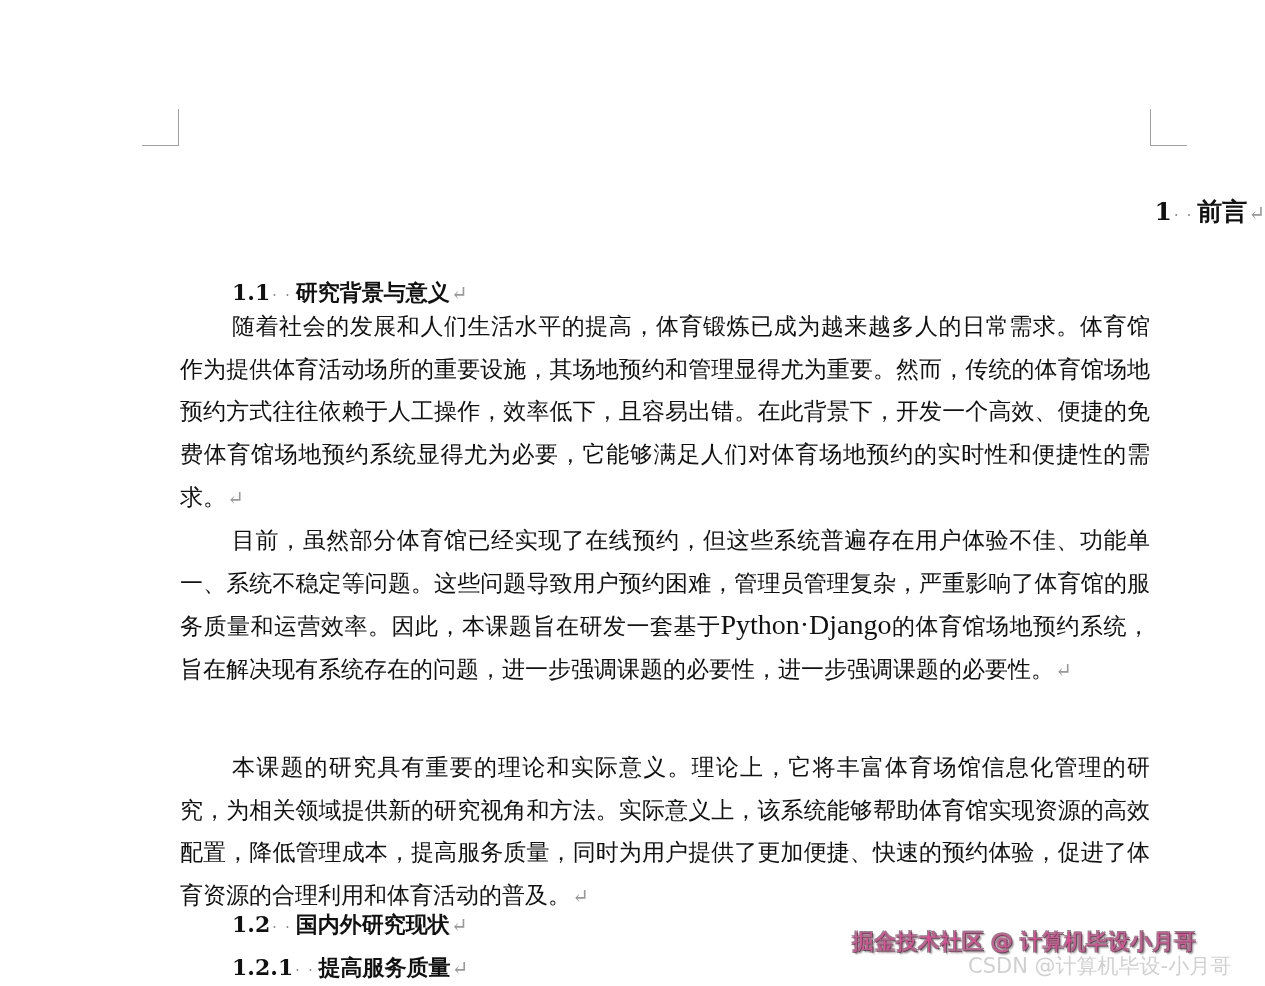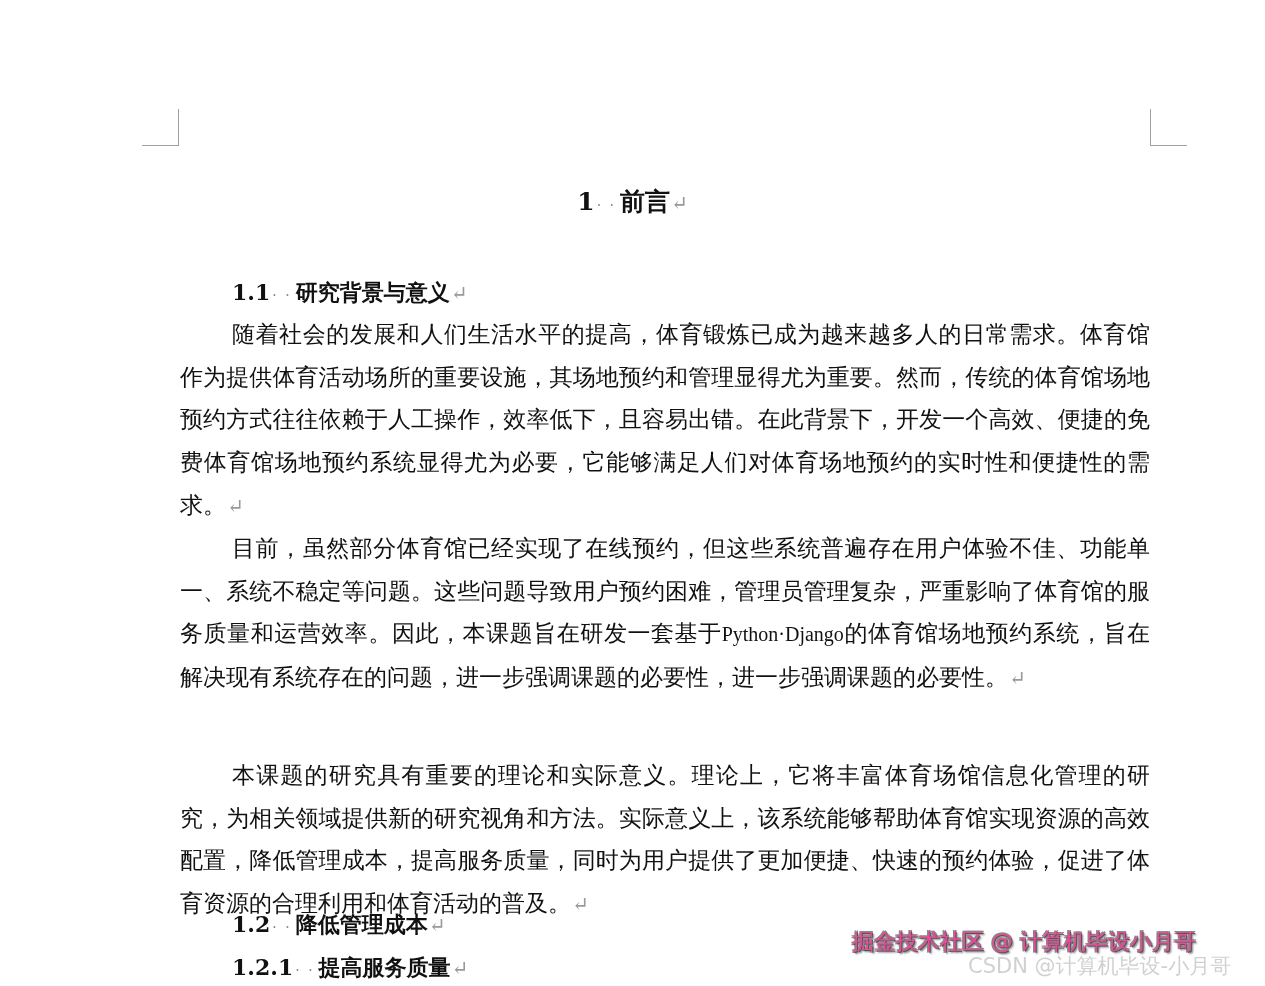--- a/index.html
+++ b/index.html
@@ -1,27 +1,27 @@
 <!DOCTYPE html>
 <html><head>
   <meta charset="utf-8">
   <style>
     html, body { margin: 0; padding: 0; background: #ffffff; }
     body { width: 1265px; height: 986px; position: relative; overflow: hidden; font-family: "DejaVu Serif", "Liberation Serif", serif; color: #111; }
     .corner { position: absolute; border-color: #a0a0a0; border-style: solid; border-width: 0; }
     .corner-tl { left: 142px; top: 109px; width: 36px; height: 36px; border-right-width: 1.5px; border-bottom-width: 1.5px; }
     .corner-tr { left: 1150px; top: 109px; width: 36px; height: 36px; border-left-width: 1.5px; border-bottom-width: 1.5px; }
     .page { position: absolute; left: 180px; top: 180px; width: 970px; }
-    .h1 { position: absolute; left: 0; top: 8px; width: 1070px; text-align: center; font-size: 25px; font-weight: bold; line-height: 28px; }
+    .h1 { position: absolute; left: 0; top: 8px; width: 1070px; text-align: right; font-size: 25px; font-weight: bold; line-height: 48px; }
     .h2 { position: absolute; left: 52px; font-size: 22px; font-weight: bold; line-height: 30px; white-space: nowrap; }
     .dots { color: #888; font-weight: normal; font-size: 14px; letter-spacing: 2px; margin: 0 4px 0 2px; }
     .mark { color: #999; font-weight: normal; font-size: 20px; margin-left: 1px; }
-    .para { position: absolute; left: 0; width: 970px; font-size: 23px; line-height: 42.7px; text-align: justify; text-indent: 52px; margin-top: 8px; }
+    .para { position: absolute; left: 0; width: 970px; font-size: 23px; line-height: 42.7px; text-align: justify; text-indent: 52px; }
     .para .mark { font-size: 20px; }
-    .latin { font-family: "Liberation Serif", "DejaVu Serif", serif; font-size: 20px; }
+    .latin { font-family: "Liberation Serif", "DejaVu Serif", serif; font-size: 28px; }
     .wm1 { position: absolute; left: 852px; top: 927px; font-family: "DejaVu Sans", "Liberation Sans", sans-serif; font-size: 22px; color: #ec4899; text-shadow: 1px 1px 0 #555, -1px -1px 0 #888, 1px -1px 0 #888, -1px 1px 0 #888, 2px 2px 2px #666; white-space: nowrap; }
     .wm2 { position: absolute; left: 968px; top: 952px; font-family: "DejaVu Sans", "Liberation Sans", sans-serif; font-size: 21px; color: rgba(170,170,170,0.55); white-space: nowrap; }
   </style>
 </head>
 <body>
 
 <div class="corner corner-tl"></div>
 <div class="corner corner-tr"></div>
 
 <div class="page">
@@ -40,21 +40,21 @@
 
   <div class="para" style="top:339px;">
     <span>目前，虽然部分体育馆已经实现了在线预约，但这些系统普遍存在用户体验不佳、功能单一、系统不稳定等问题。这些问题导致用户预约困难，管理员管理复杂，严重影响了体育馆的服务质量和运营效率。因此，本课题旨在研发一套基于</span><span class="latin">Python·Django</span><span>的体育馆场地预约系统，旨在解决现有系统存在的问题，进一步强调课题的必要性，进一步强调课题的必要性。</span><span class="mark">↵</span>
   </div>
 
   <div class="para" style="top:566px;">
     <span>本课题的研究具有重要的理论和实际意义。理论上，它将丰富体育场馆信息化管理的研究，为相关领域提供新的研究视角和方法。实际意义上，该系统能够帮助体育馆实现资源的高效配置，降低管理成本，提高服务质量，同时为用户提供了更加便捷、快速的预约体验，促进了体育资源的合理利用和体育活动的普及。</span><span class="mark">↵</span>
   </div>
 
   <div class="h2" style="top:729px;">
-    <span>1.2</span><span class="dots">· ·</span><span>降低管理成本</span><span class="mark">↵</span>
+    <span>1.2</span><span class="dots">· ·</span><span>国内外研究现状</span><span class="mark">↵</span>
   </div>
 
   <div class="h2" style="top:772px;">
     <span>1.2.1</span><span class="dots">· ·</span><span>提高服务质量</span><span class="mark">↵</span>
   </div>
 </div>
 
 <div class="wm1">掘金技术社区 @ 计算机毕设小月哥</div>
 <div class="wm2">CSDN @计算机毕设-小月哥</div>
 

